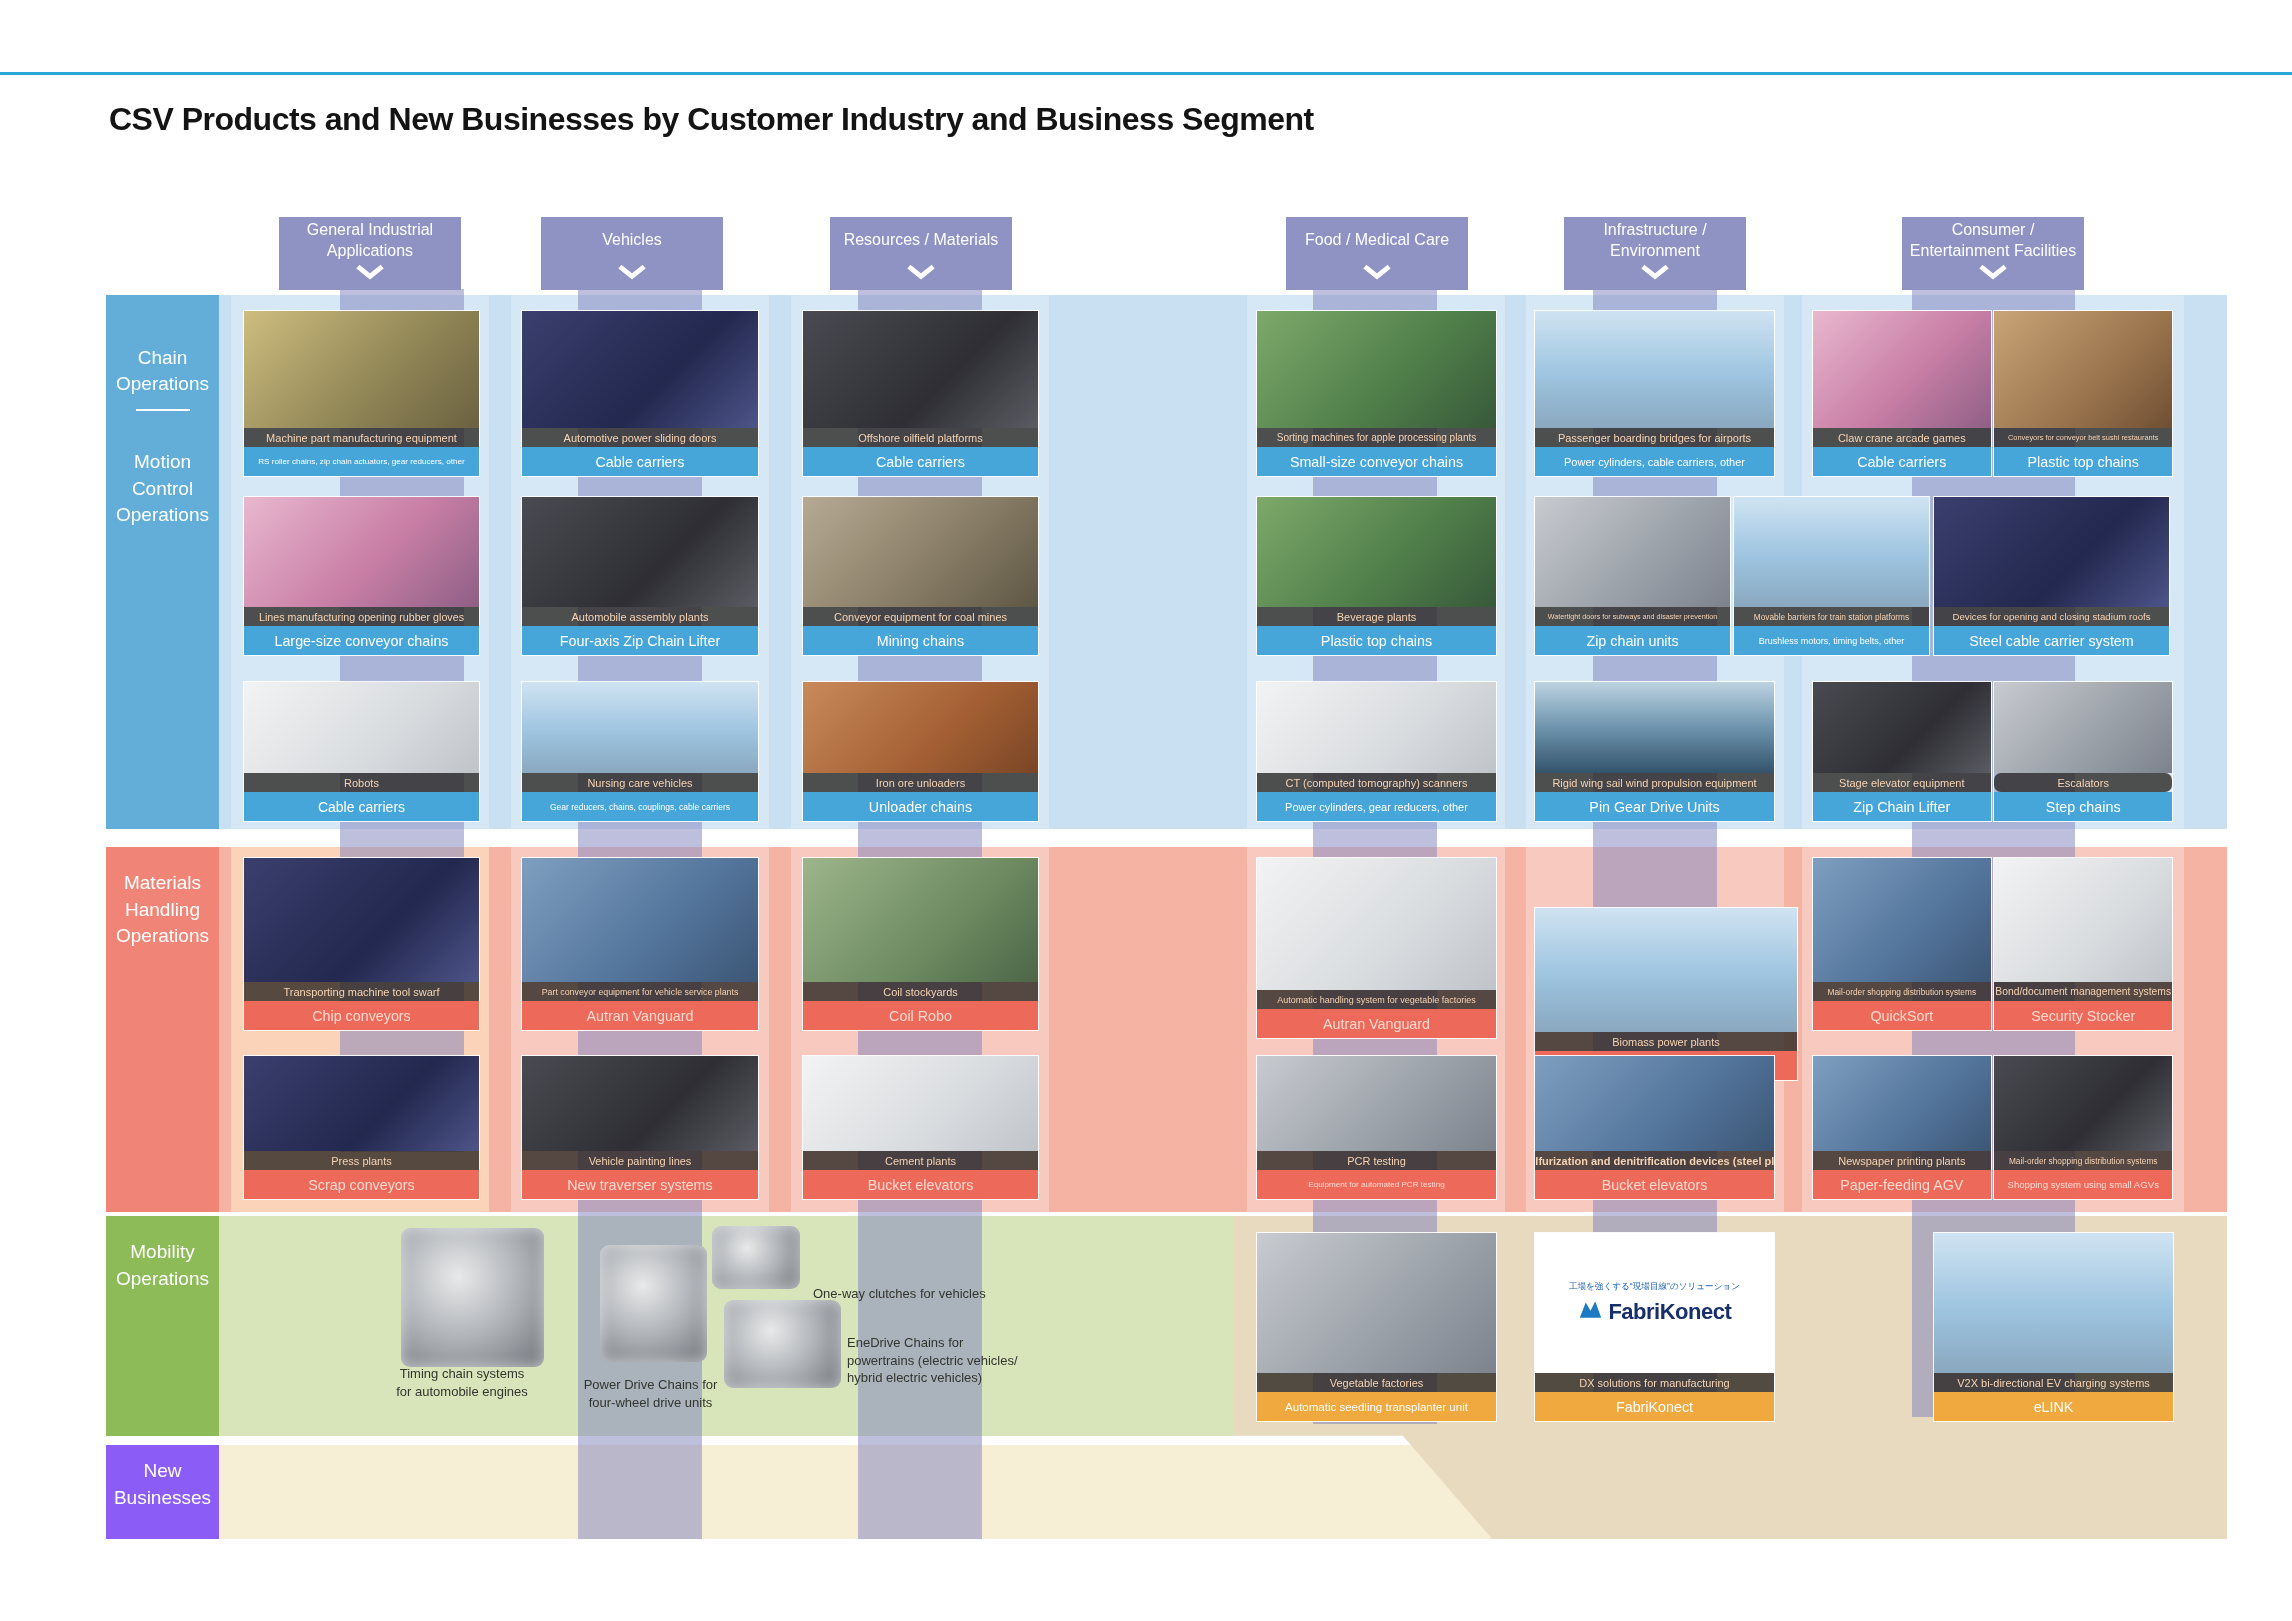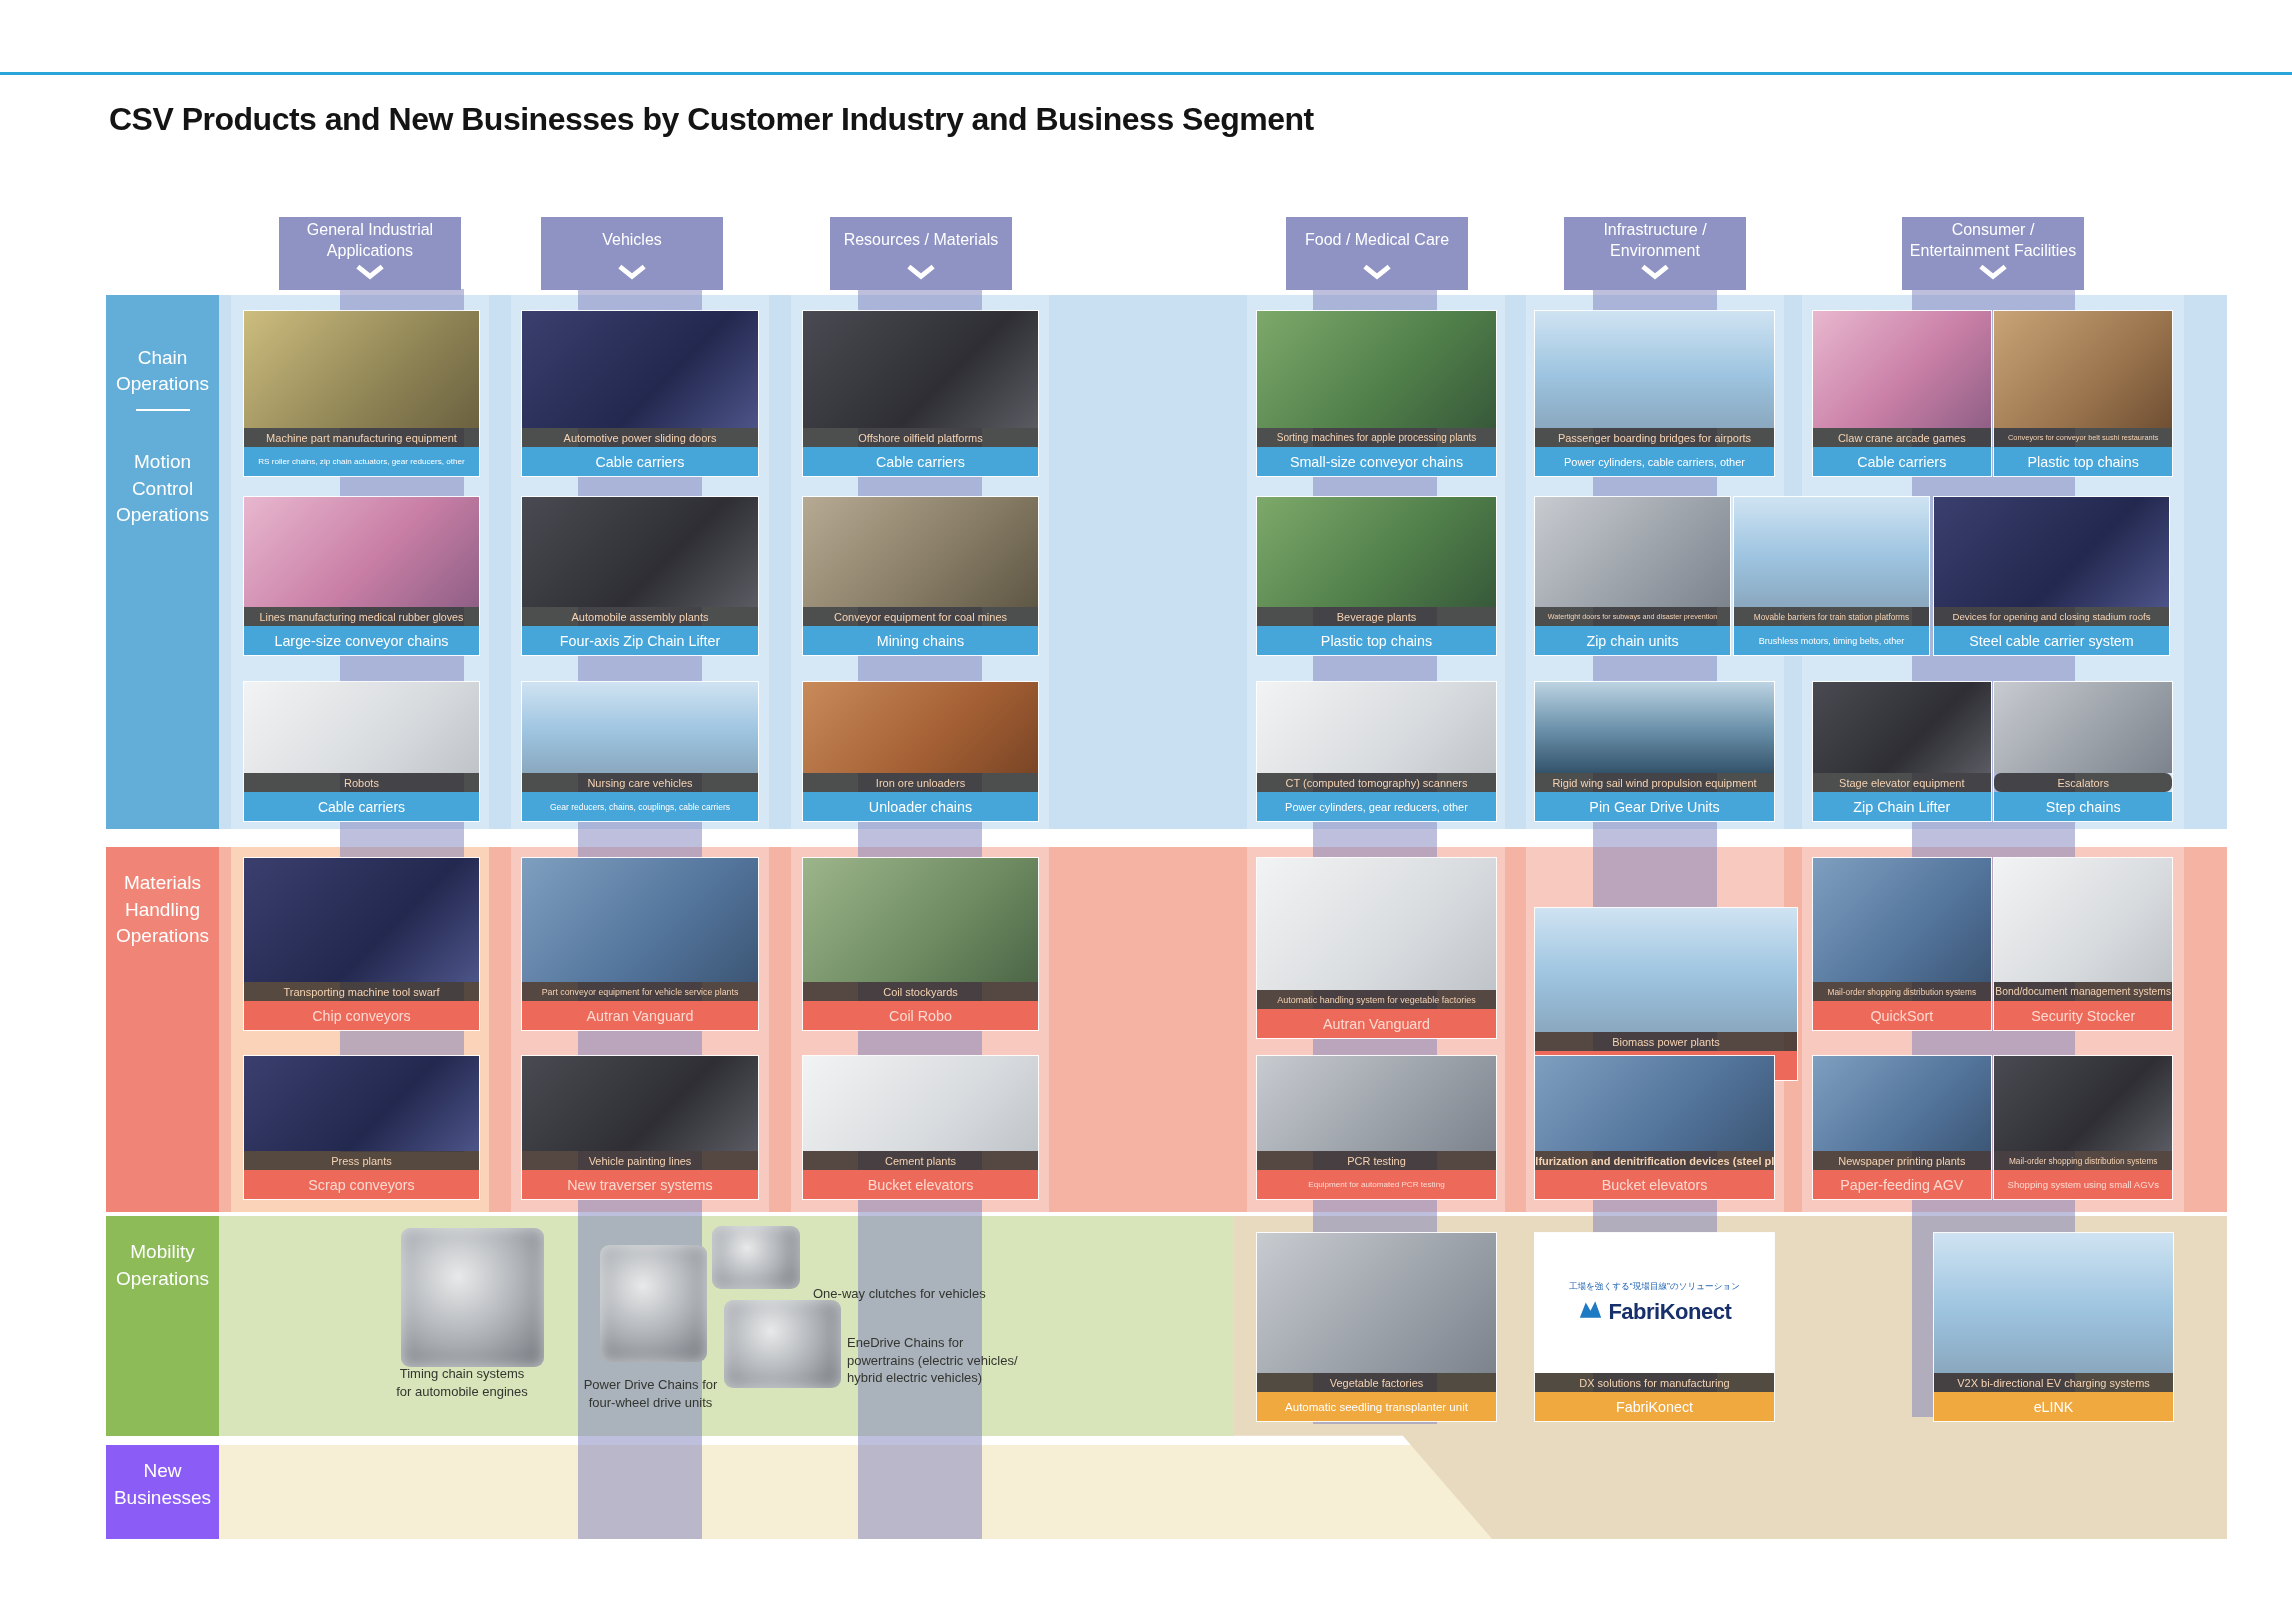--- a/index.html
+++ b/index.html
@@ -204,21 +204,21 @@
         </div>
         <div class="unit">
           <div class="img tone-warm"></div>
           <div class="bar ctx" style="font-size: 7.4px;">Conveyors for conveyor belt sushi restaurants</div>
           <div class="bar prod prod-chain" style="font-size: 14.3px;">Plastic top chains</div>
         </div>
       </div>
       <div class="abs cell" style="left: 244px; top: 497px; width: 235px; height: 158px;">
         <div class="unit">
           <div class="img tone-pink"></div>
-          <div class="bar ctx" style="font-size: 10.7px;">Lines manufacturing medical rubber gloves</div>
+          <div class="bar ctx" style="font-size: 10.7px;">Lines manufacturing opening rubber gloves</div>
           <div class="bar prod prod-chain" style="font-size: 14.3px;">Large-size conveyor chains</div>
         </div>
       </div>
       <div class="abs cell" style="left: 522px; top: 497px; width: 236px; height: 158px;">
         <div class="unit">
           <div class="img tone-steel-dark"></div>
           <div class="bar ctx" style="font-size: 11px;">Automobile assembly plants</div>
           <div class="bar prod prod-chain" style="font-size: 14.3px;">Four-axis Zip Chain Lifter</div>
         </div>
       </div>

